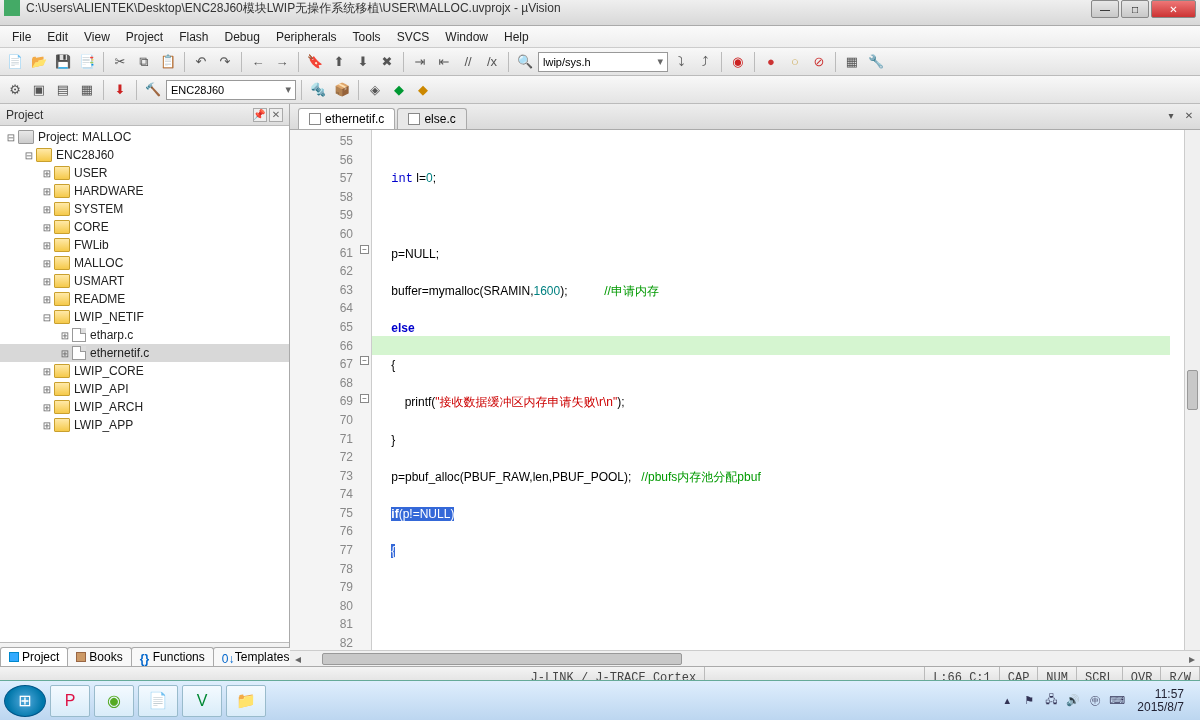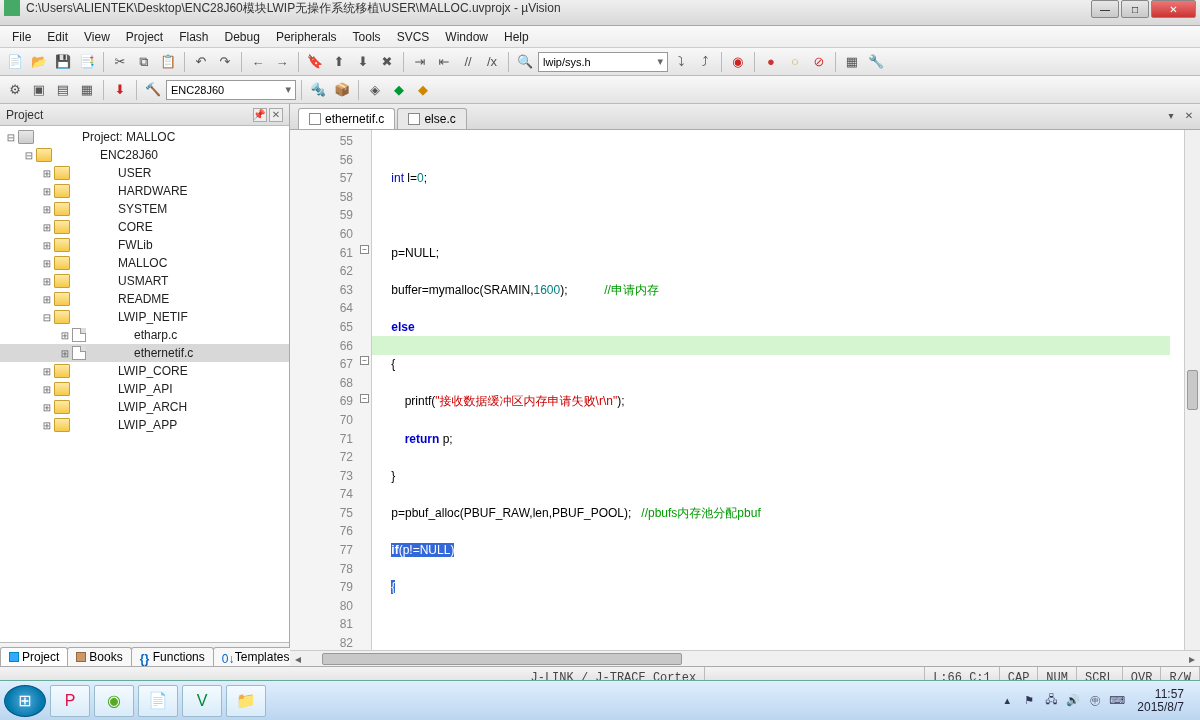--- a/index.html
+++ b/index.html
@@ -30,21 +30,21 @@
 .proj-title .spacer{flex:1}
 .proj-title .pin,.proj-title .x{width:14px;height:14px;display:flex;align-items:center;justify-content:center;font-size:10px;color:#666;margin-left:2px;border:1px solid #aaa;background:#eee;}
 .tree { flex:1; overflow:auto; padding: 2px 0; }
 .tree-item { display:flex; align-items:center; padding: 1px 4px; white-space:nowrap; height:18px;}
 .tree-item.selected { background: #d8d8d8;}
 .tw { display:inline-block; width:14px; text-align:center; color:#666; font-size:10px;}
 .fold { width:16px; height:14px; background:linear-gradient(#ffe9a8,#f5c94a); border:1px solid #c9a02e; margin-right:4px; border-radius:1px;}
 .fold.grey { background:linear-gradient(#e8e8e8,#ccc); border-color:#999;}
 .fic { width:14px; height:14px; background:#fff; border:1px solid #999; margin-right:4px; position:relative;}
 .fic::before{content:""; position:absolute; right:-1px; top:-1px; width:5px; height:5px; background:#ddd; border-left:1px solid #999; border-bottom:1px solid #999;}
-.tree-label{color:#222;margin-left:44px;}
+.tree-label{color:#222;}
 
 .proj-tabs { height: 24px; background: linear-gradient(#f4f4f4,#e0e0e0); border-top:1px solid #bbb; display:flex; align-items:flex-end;}
 .proj-tab { padding: 2px 8px; border:1px solid #aaa; border-bottom:none; background:#f8f8f8; margin-right:-1px; font-size:11px; display:flex; align-items:center; gap:3px; border-radius:3px 3px 0 0;}
 .proj-tab.active{background:#fff;}
 .pt-ic{width:10px;height:10px;display:inline-block;}
 .pt-ic.proj{background:#3af;border:1px solid #08c;}
 .pt-ic.book{background:#c96;border:1px solid #964;}
 .pt-ic.fn{color:#06c;font-weight:bold;}
 .pt-ic.tpl{color:#06c;}
 
@@ -55,21 +55,21 @@
 .tab .fic2{width:12px;height:12px;background:#fff;border:1px solid #888;}
 .tabs .endbtns { position:absolute; right:4px; top:4px; display:flex; gap:4px;}
 .tabs .endbtns div{width:14px;height:14px;font-size:10px;color:#555;display:flex;align-items:center;justify-content:center;}
 
 .code-area { flex:1; display:flex; overflow:hidden; position:relative;}
 .gutter { width: 82px; background:#f4f4f4; border-right:1px solid #ccc; text-align:right; padding-right:18px; color:#888; font-family:"Consolas","Courier New",monospace; font-size:14px; line-height:18.6px; padding-top:2px; position:relative;}
 .foldcol { position:absolute; right:0; top:0; width:14px; height:100%; }
 .foldm { position:absolute; right:2px; width:9px; height:9px; border:1px solid #888; background:#fff; font-size:8px; line-height:7px; text-align:center; color:#444;}
 .code { flex:1; font-family:"Consolas","Courier New",monospace; font-size:14px; line-height:18.6px; padding:2px 0 0 6px; white-space:pre; color:#000; position:relative;}
 .kw{color:#0000cc;font-weight:bold;}
-.ty{color:#0000cc;}
+.ty{color:#0000cc;font-family:Liberation Mono, monospace;}
 .num{color:#008080;}
 .str{color:#cc0000;}
 .cm{color:#009900;}
 .hl-line{position:absolute;left:0;right:14px;height:18.6px;background:#d5f5d0;z-index:0;}
 .sel{background:#3468d8;color:#fff;}
 .sel .kw,.sel .ty,.sel .num,.sel .cm{color:#fff;}
 .codeline{position:relative;z-index:1;}
 .vscroll{width:16px;background:#f0f0f0;border-left:1px solid #ccc;position:relative;}
 .vscroll .thumb{position:absolute;left:2px;right:2px;top:240px;height:40px;background:#c8c8c8;border:1px solid #999;border-radius:2px;}
 .hscroll{height:16px;background:#f0f0f0;border-top:1px solid #ccc;display:flex;align-items:center;}
@@ -346,21 +346,20 @@
       </div>
       <div class="code">
         <div class="hl-line" style="top:206px"></div>
 <div class="codeline">    <span class="ty">int</span><span> l=</span><span class="num">0</span><span>;</span></div>
 <div class="codeline"> </div>
 <div class="codeline">    <span>p=NULL;</span></div>
 <div class="codeline">    <span>buffer=mymalloc(SRAMIN,</span><span class="num">1600</span><span>);           </span><span class="cm">//申请内存</span></div>
 <div class="codeline">    <span class="kw">else</span></div>
 <div class="codeline">    <span>{</span></div>
 <div class="codeline">    <span>    printf(</span><span class="str">"接收数据缓冲区内存申请失败\r\n"</span><span>);</span></div>
-<div class="codeline">    <span>    </span><span class="kw">return</span><span> p;</span></div>
 <div class="codeline">    <span>}</span></div>
 <div class="codeline">    <span>p=pbuf_alloc(PBUF_RAW,len,PBUF_POOL);   </span><span class="cm">//pbufs内存池分配pbuf</span></div>
 <div class="codeline">    <span class="sel"><span class="kw">if</span><span>(p!=NULL)</span></span></div>
 <div class="codeline">    <span class="sel">{</span></div>
 
 
 
 
 
 

